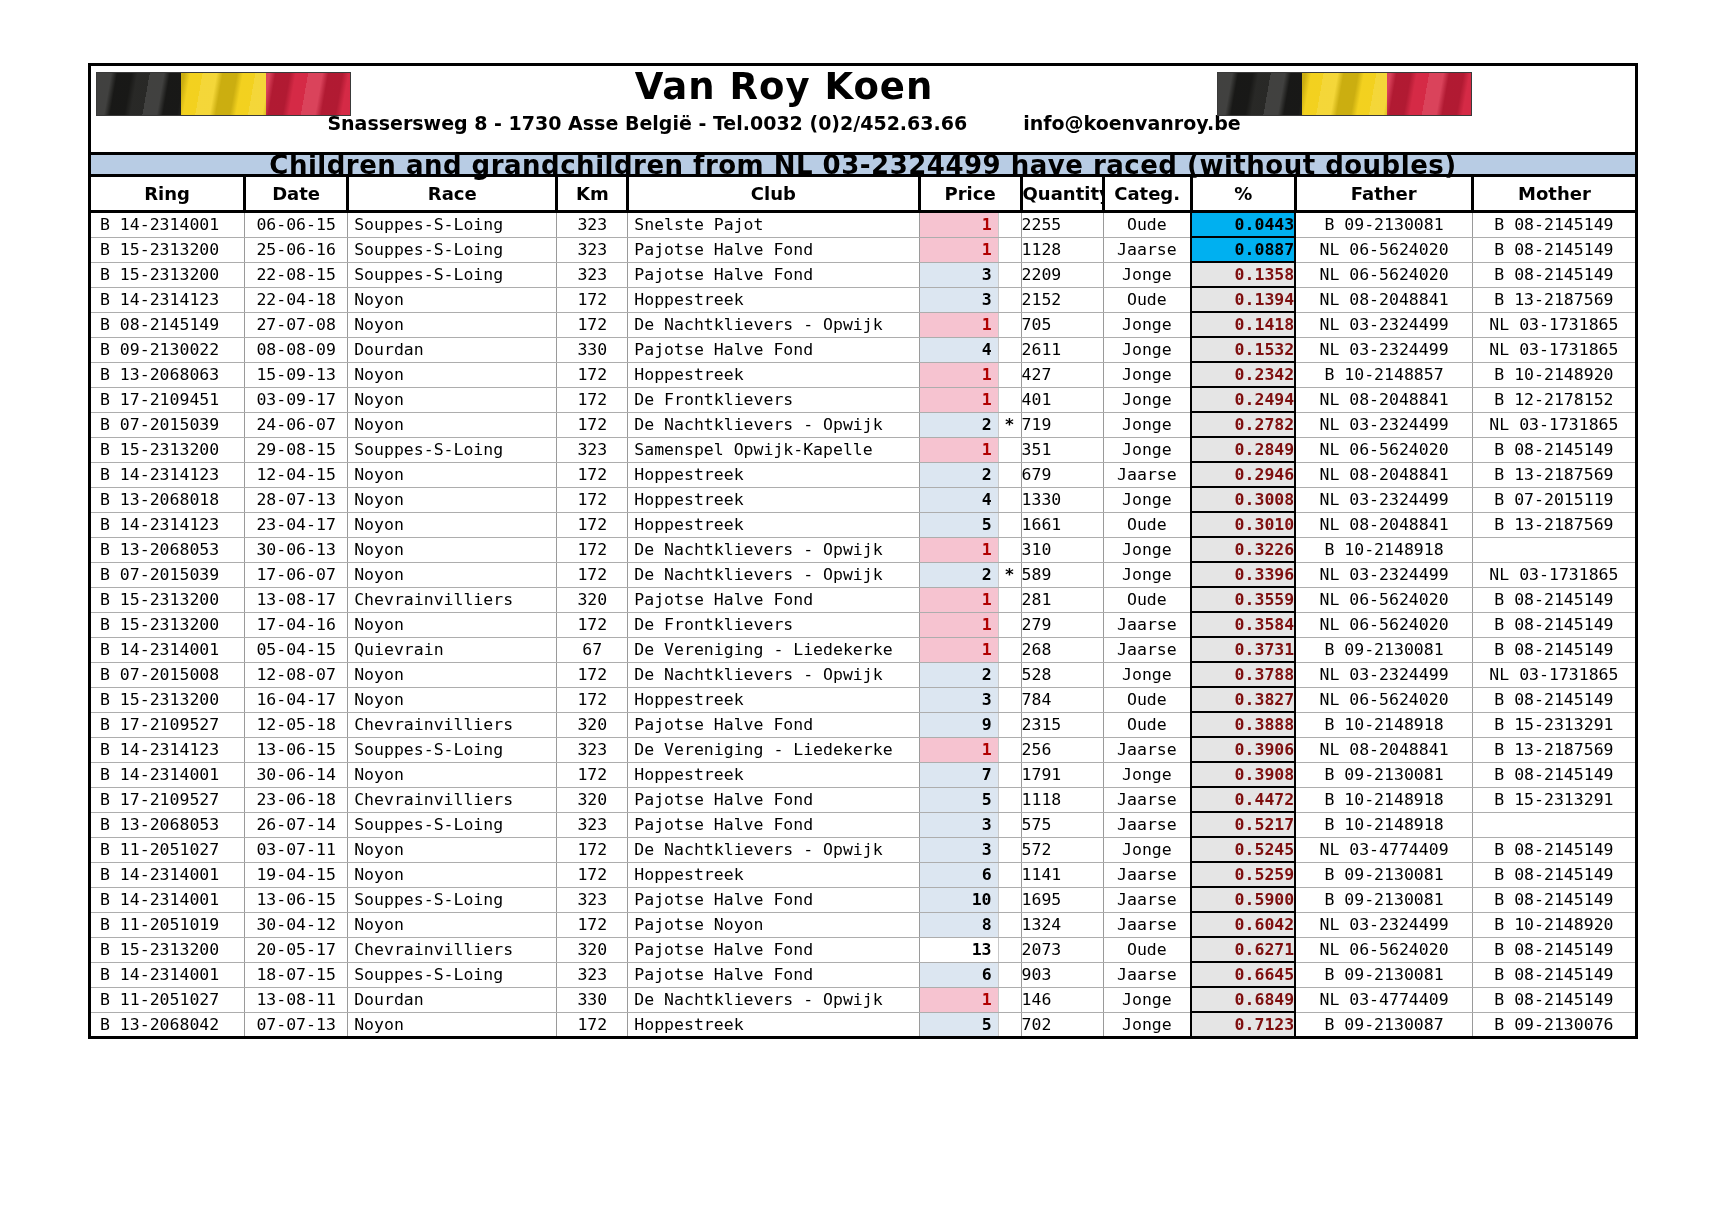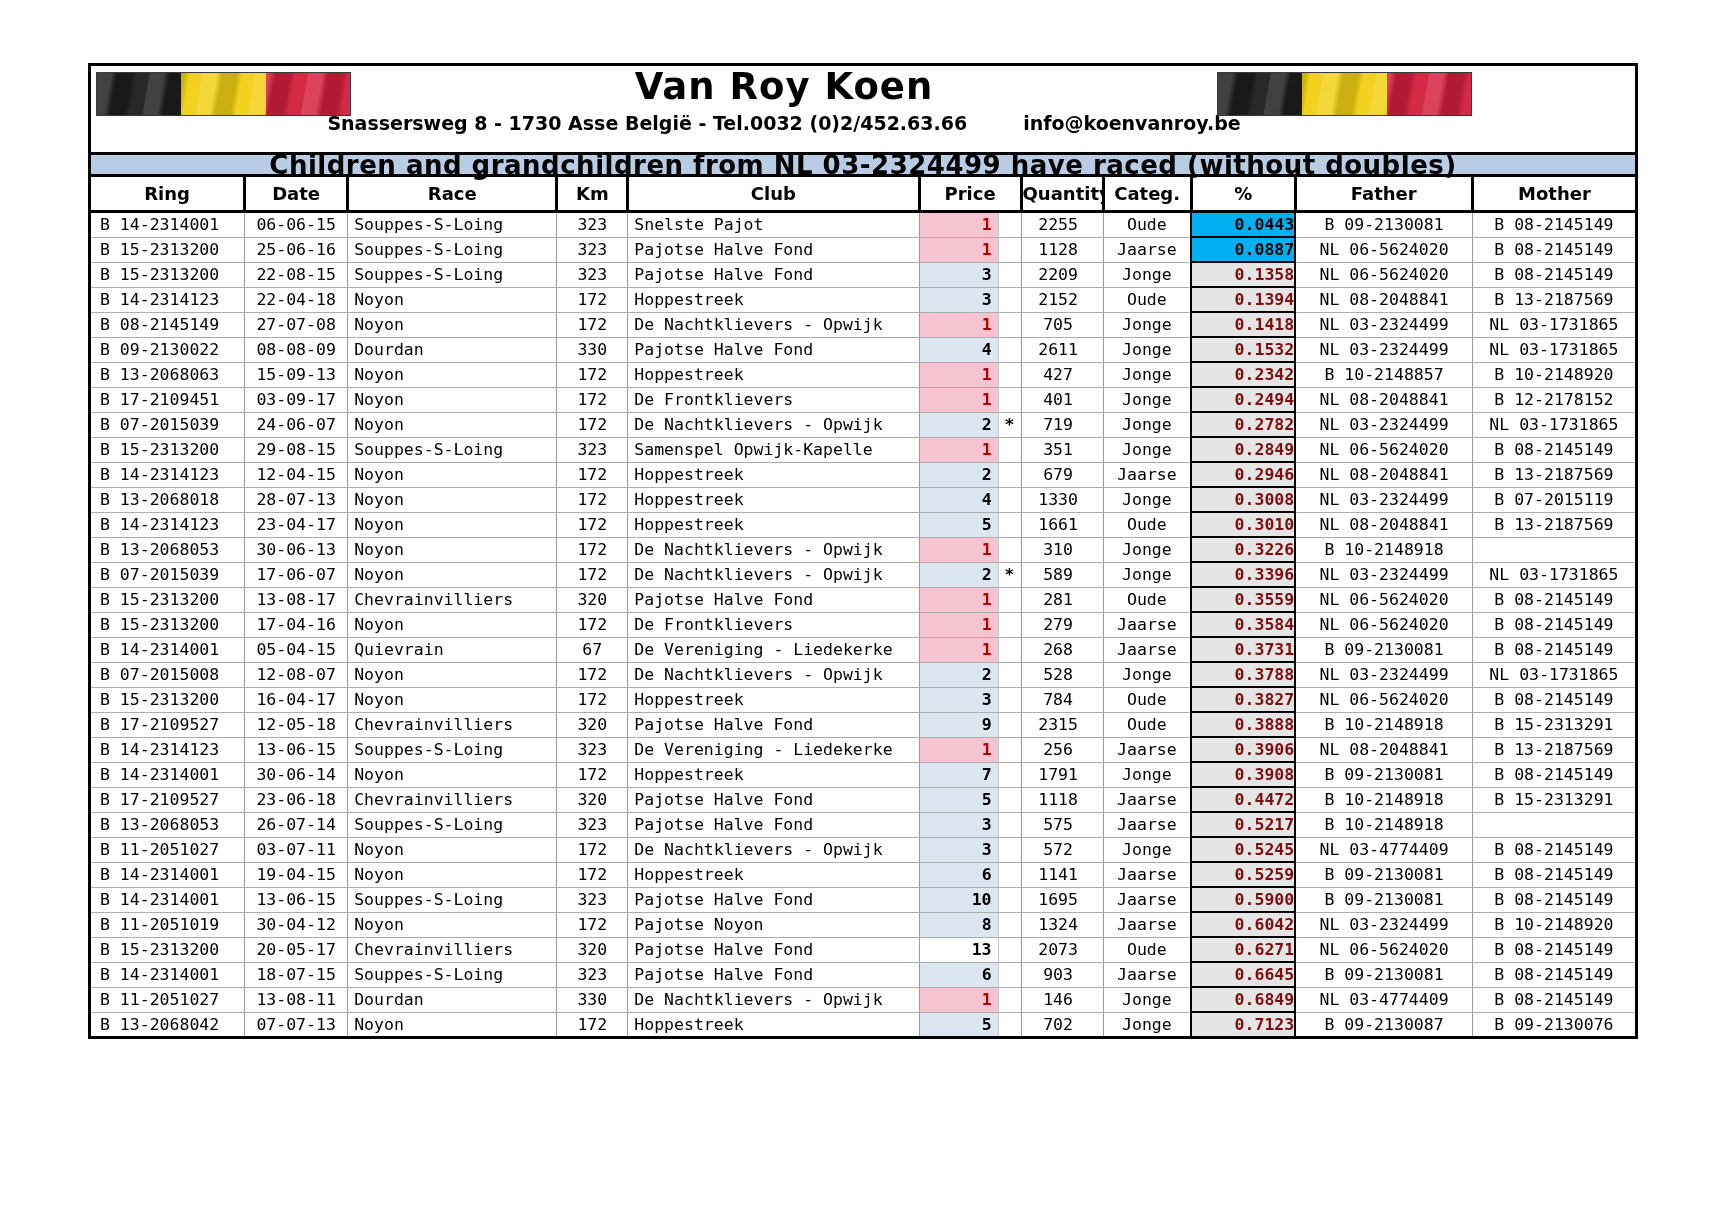--- a/index.html
+++ b/index.html
@@ -31,21 +31,21 @@
   
   table{border-collapse:collapse;width:1550px;table-layout:fixed;border:3px solid #000;background:#fff;}
   th{box-sizing:border-box;border:3px solid #000;height:36px;padding:0;font-family:"DejaVu Sans",sans-serif;
      font-size:18px;font-weight:bold;text-align:center;overflow:hidden;white-space:nowrap;background:#fff;}
   td{box-sizing:border-box;border-right:1px solid #9a9a9a;border-bottom:1px solid #adadad;height:24.2px;padding:0;
      font-family:"DejaVu Sans Mono",monospace;font-size:16.5px;line-height:23px;white-space:nowrap;overflow:hidden;
      background:#fff;vertical-align:middle;}
   td.ring{padding-left:9px;}
   td.race,td.club{padding-left:6px;}
   td.date,td.km,td.categ,td.father,td.mother{text-align:center;}
-  td.qty{text-align:center;padding-right:8px;}
+  td.qty{text-align:left;padding-right:8px;}
   td.pct{text-align:right;font-weight:bold;border:2px solid #000;}
   td.pct.pct-blue{background:#00B0F0;color:#000;}
   td.pct.pct-red{background:#e5e5e5;color:#7E0E0E;}
   td.price{padding:0;}
   .price-wrap{display:flex;height:100%;align-items:stretch;}
   .price-box{flex:1;display:flex;align-items:center;justify-content:flex-end;padding-right:6px;font-weight:bold;}
   .bg-pink{background:#F6C3D0;color:#B00000;}
   .bg-blue{background:#DCE6F1;color:#000;}
   .bg-white{background:#fff;color:#000;}
   .star-box{width:22px;border-left:1px solid #c9c9c9;display:flex;align-items:center;justify-content:center;color:#000;font-weight:bold;}

